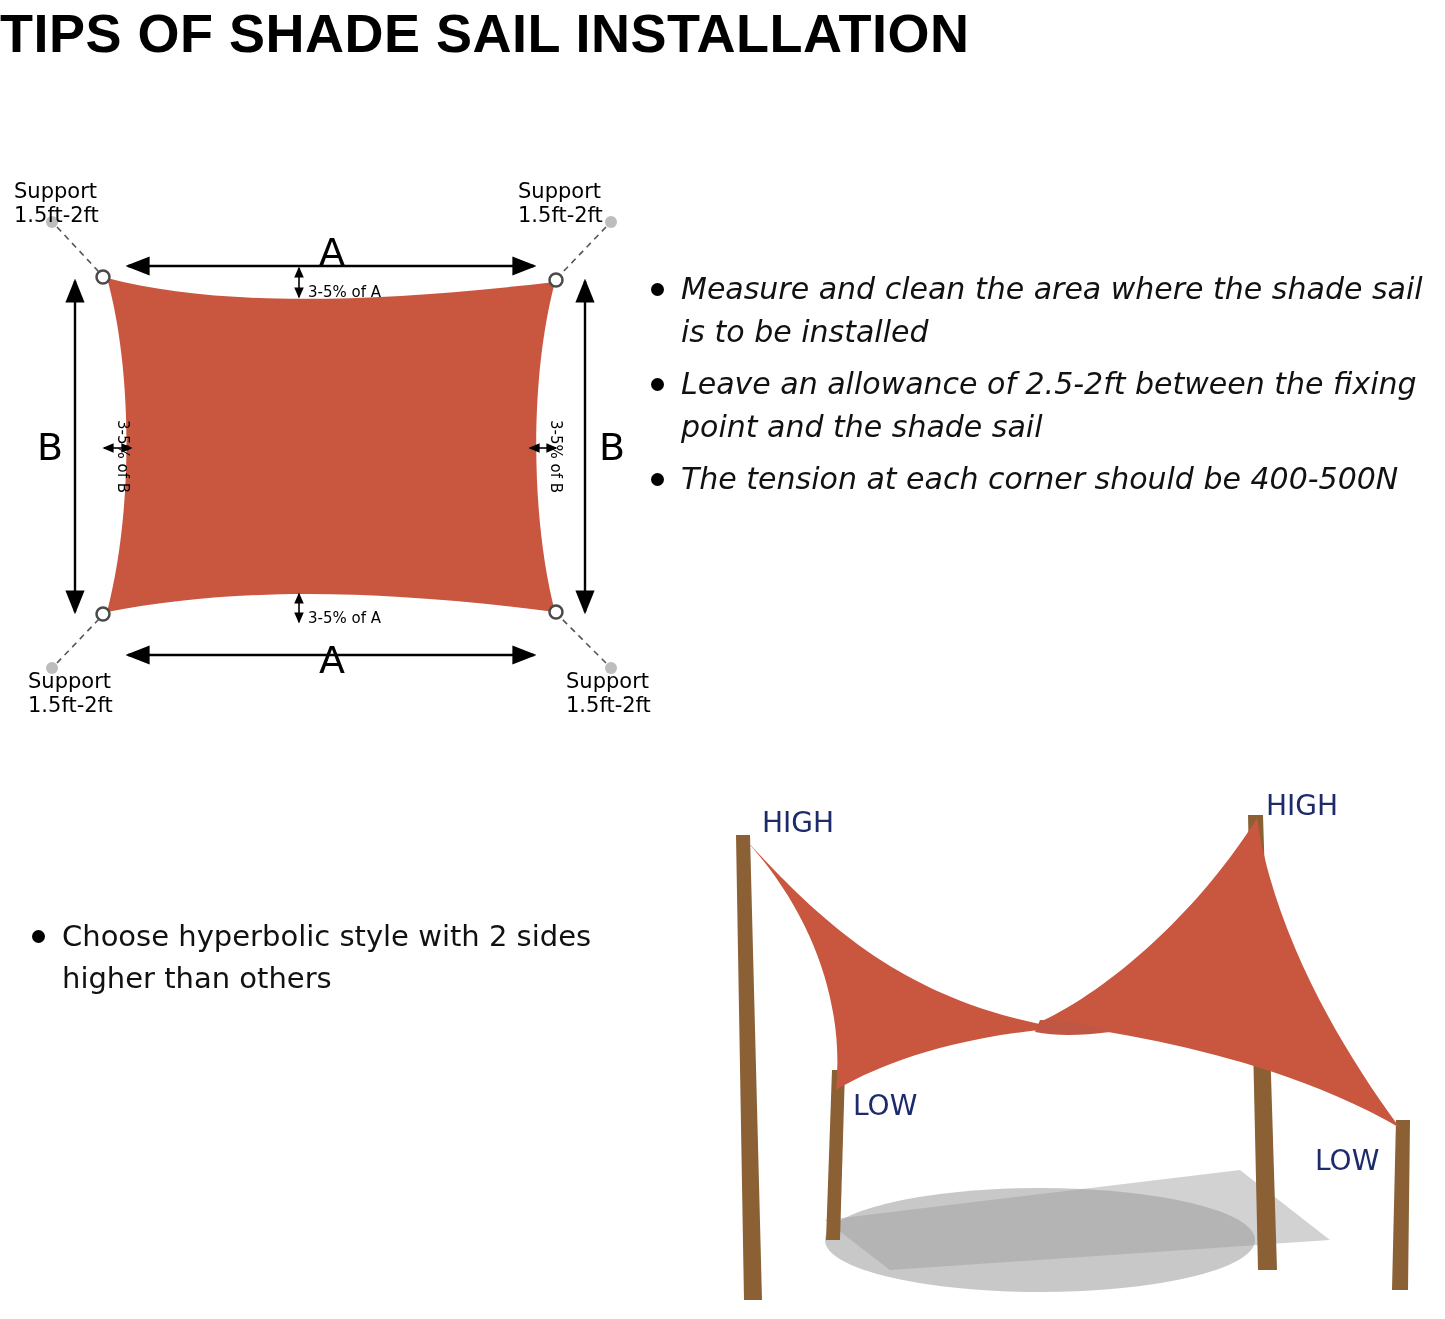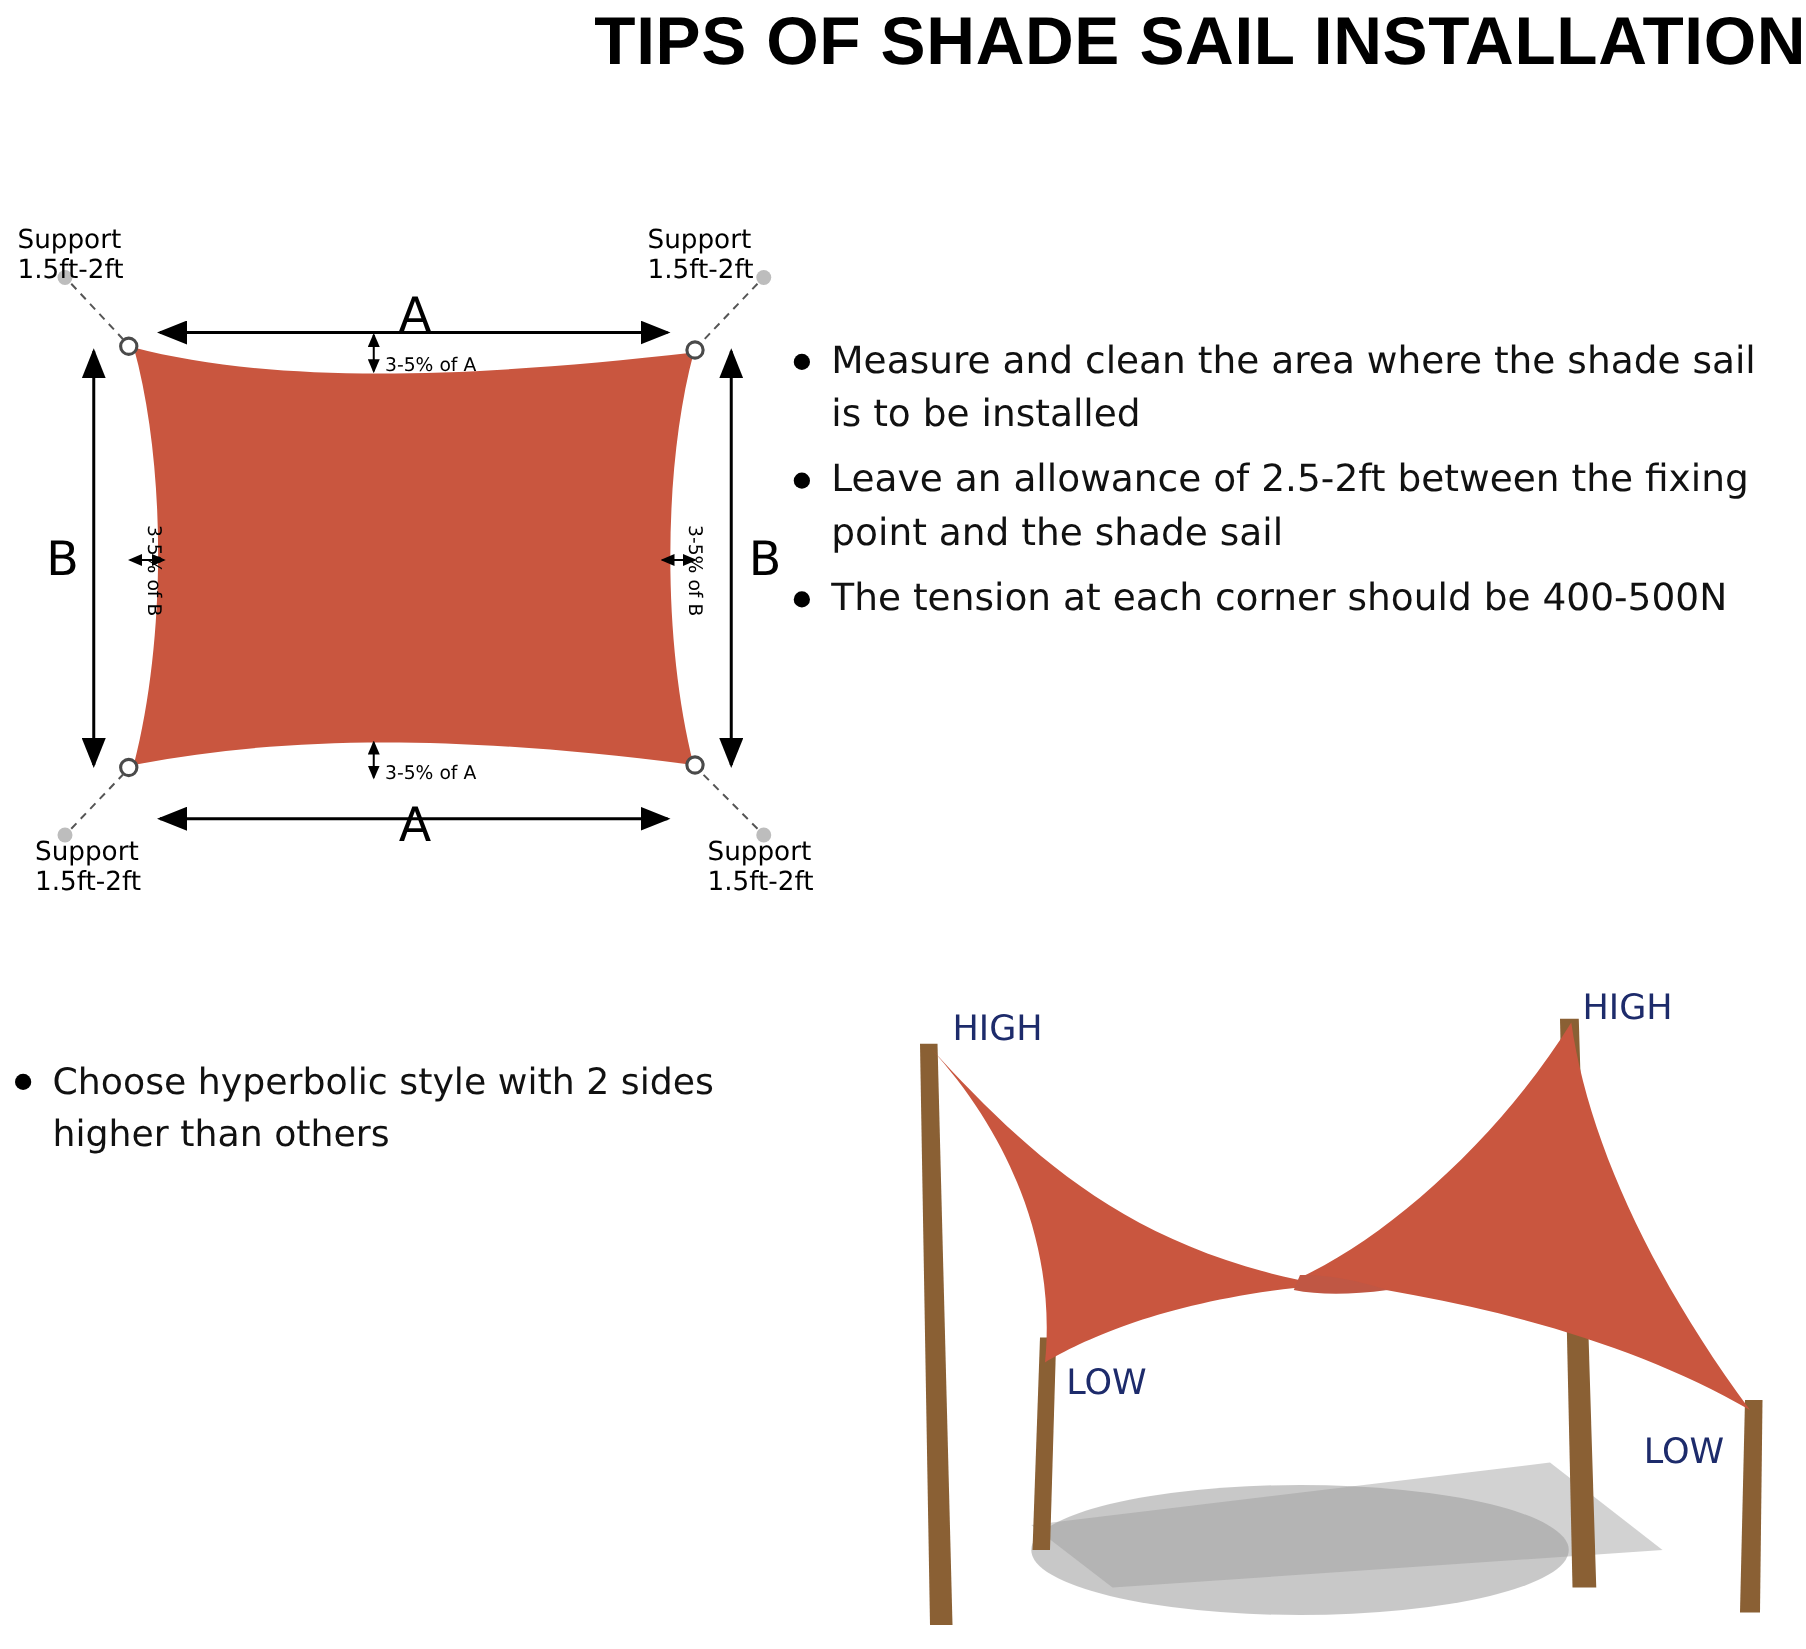--- a/index.html
+++ b/index.html
@@ -14,21 +14,21 @@
     font-family: "DejaVu Sans", sans-serif;
     color: #000000;
     overflow: hidden;
   }
 
   .page-title {
     position: absolute;
     top: 2px;
     left: 0;
     width: 1445px;
-    text-align: right;
+    text-align: left;
     font-family: "Liberation Sans", sans-serif;
     font-weight: bold;
     font-size: 54px;
     letter-spacing: 0.5px;
     color: #000;
     white-space: nowrap;
   }
 
   
   .diagram-top {
@@ -36,29 +36,31 @@
     left: 0px;
     top: 160px;
     width: 660px;
     height: 570px;
   }
   .diagram-top svg { display: block; }
 
   
   .bullets-right {
     position: absolute;
-    left: 623px;
+    left: 639px;
     top: 268px;
     width: 800px;
+    font-style: italic;
   }
   .bullets-left {
     position: absolute;
     left: 0px;
-    top: 844px;
+    top: 915px;
     width: 630px;
+    padding-left: 20px;
   }
   ul.bullet-list {
     list-style: none;
     margin: 0;
     padding: 0;
   }
   ul.bullet-list li {
     position: relative;
     padding-left: 42px;
     margin-bottom: 10px;

